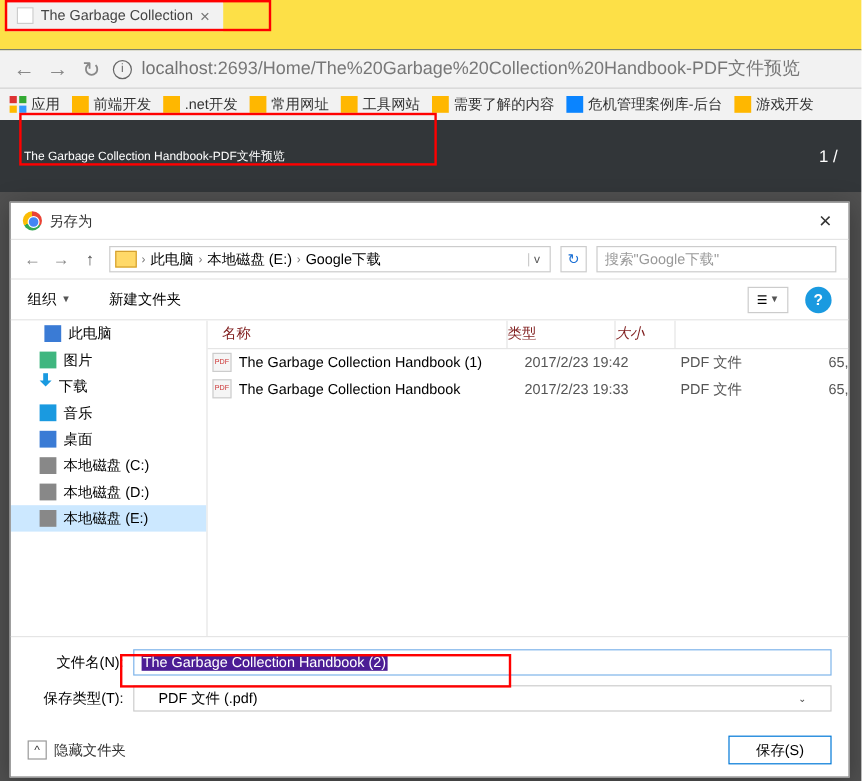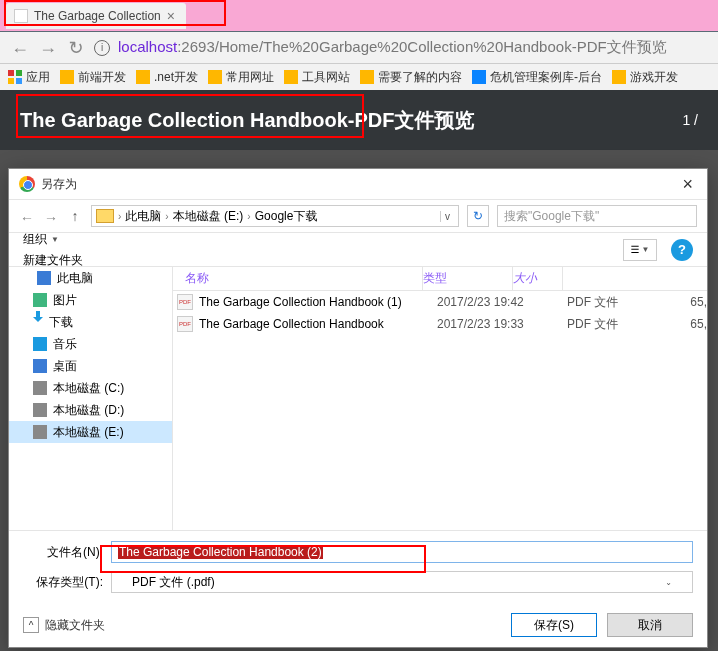--- a/index.html
+++ b/index.html
@@ -1,46 +1,46 @@
 <!DOCTYPE html>
 <html><head>
 <meta charset="utf-8">
 <style>
   * { box-sizing: border-box; margin: 0; padding: 0; font-family: "Microsoft YaHei", "Segoe UI", Arial, sans-serif; }
   body { width: 718px; height: 651px; background: #fff; position: relative; overflow: hidden; font-size: 12px; }
 
   
-  .browser-tabs { height: 32px; background: #f9a8d4; display:flex; align-items:center; border-bottom:1px solid #5a6a76;}
+  .browser-tabs { height: 42px; background: #fde047; display:flex; align-items:flex-start; border-bottom:1px solid #5a6a76;}
   .tab { height: 26px; background: #F2F2F2; margin-left:6px; display:inline-flex; align-items:center; padding:0 8px; border-radius:3px 3px 0 0; gap:6px; min-width:180px; }
   .tab .favicon { width:14px; height:14px; background:#fff; border:1px solid #ccc; display:inline-block;}
   .tab .title { color:#444; font-size:12px; max-width:130px; white-space:nowrap; overflow:hidden; text-overflow:ellipsis;}
   .tab .close { color:#777; font-size:14px; cursor:pointer;}
   .red-box-tab { position:absolute; border:2px solid red; left:4px; top:0; width:222px; height:26px; pointer-events:none; z-index:5;}
   .url-bar { height: 32px; background:#F2F2F2; display:flex; align-items:center; gap:8px; padding:0 10px; border-bottom:1px solid #ccc;}
   .nav-arrow { color:#888; font-size:18px; width:20px; text-align:center;}
   .info-icon { width:16px; height:16px; border:1px solid #666; border-radius:50%; display:flex; align-items:center; justify-content:center; font-size:10px; color:#666;}
   .url { flex:1; font-size:15px; color:#333;}
-  .url .host { color:#6d28d9; }
+  .url .host { color:#737373; }
   .url .path { color:#777;}
 
   .bookmarks { height: 26px; background:#F2F2F2; display:flex; align-items:center; padding:0 8px; gap:10px; overflow:hidden;}
   .bm-item { display:flex; align-items:center; gap:4px; font-size:12px; color:#333; white-space:nowrap;}
   .bm-icon { width:14px; height:14px; background:#FFB700; display:inline-block;}
   .bm-icon.blue{ background:#0a84ff;}
   .apps-icon { width:14px; height:14px;
     background:
       linear-gradient(#d33,#d33) 0 0/6px 6px no-repeat,
       linear-gradient(#3a3,#3a3) 8px 0/6px 6px no-repeat,
       linear-gradient(#fb0,#fb0) 0 8px/6px 6px no-repeat,
       linear-gradient(#39f,#39f) 8px 8px/6px 6px no-repeat;
   }
 
   
   .pdf-bar { height:60px; background:#323639; color:#fff; display:flex; align-items:center; padding:0 20px; justify-content:space-between;}
-  .pdf-title { font-size:20px; font-weight:bold;}
+  .pdf-title { font-size:10px; font-weight:normal;}
   .pdf-page { font-size:14px;}
   .red-box-pdf { position:absolute; border:2px solid red; left:16px; top:94px; width:348px; height:44px; pointer-events:none; z-index:5;}
   .content-bg { height:505px; background:#505050;}
 
   
   .dialog { position:absolute; left:8px; top:168px; width:700px; height:480px; background:#fff; border:1px solid #888; box-shadow:0 4px 20px rgba(0,0,0,0.3); display:flex; flex-direction:column; z-index:10;}
   .dlg-title { height:30px; display:flex; align-items:center; padding:0 10px; justify-content:space-between;}
   .dlg-title .left { display:flex; align-items:center; gap:6px; font-size:12px; color:#333;}
   .chrome-logo { width:16px; height:16px; border-radius:50%; background: conic-gradient(#ea4335 0 120deg,#34a853 120deg 240deg,#fbbc05 240deg 360deg); position:relative;}
   .chrome-logo::after{content:"";position:absolute;left:4px;top:4px;width:8px;height:8px;background:#4285f4;border-radius:50%;border:1px solid #fff;}
@@ -50,21 +50,21 @@
   .nav-sm { color:#888; font-size:14px; width:16px; text-align:center;}
   .folder-ico { width:18px; height:14px; background:#FFD968; border:1px solid #d4a030; display:inline-block;}
   .dlg-path { flex:1; height:22px; border:1px solid #ccc; background:#fff; display:flex; align-items:center; padding:0 4px; font-size:12px; gap:4px;}
   .crumb { display:flex; align-items:center; gap:4px; white-space:nowrap;}
   .crumb-sep { color:#777; font-size:10px;}
   .dropdown-btn { border-left:1px solid #ccc; padding:0 4px; color:#555; font-size:10px;}
   .refresh { width:22px; height:22px; border:1px solid #ccc; display:flex; align-items:center; justify-content:center; color:#1a6fd4;}
   .dlg-search { width:200px; height:22px; border:1px solid #ccc; display:flex; align-items:center; padding:0 6px; color:#999; font-size:12px;}
 
   .dlg-toolbar { height:34px; display:flex; align-items:center; padding:0 14px; justify-content:space-between; border-bottom:1px solid #e5e5e5;}
-  .toolbar-left { display:flex; gap:4px; font-size:12px;flex-direction:column;}
+  .toolbar-left { display:flex; gap:32px; font-size:12px;}
   .toolbar-btn { display:flex; align-items:center; gap:4px;}
   .dropdown-tiny { font-size:8px; color:#555;}
   .toolbar-right { display:flex; gap:14px; align-items:center;}
   .view-btn { width:34px; height:22px; border:1px solid #ccc; display:flex; align-items:center; justify-content:center; gap:2px;}
   .help-btn { width:22px; height:22px; border-radius:50%; background:#1a9ae0; color:#fff; display:flex; align-items:center; justify-content:center; font-weight:bold; font-size:13px;}
 
   .dlg-body { flex:1; display:flex; overflow:hidden;}
   .sidebar { width:172px; border-right:1px solid #e5e5e5; overflow-y:auto;}
   .side-item { display:flex; align-items:center; gap:6px; height:22px; padding:0 10px 0 24px; font-size:12px;}
   .side-item.header { padding-left:12px; font-weight:normal;}
@@ -73,38 +73,38 @@
   .s-icon.pc{background:#3a7bd5;}
   .s-icon.video{background:#3a7bd5;}
   .s-icon.pic{background:#3fb67f;}
   .s-icon.doc{background:#8a6d3b;}
   .s-icon.music{background:#1a9ae0;}
   .s-icon.desk{background:#3a7bd5;}
   .s-icon.drive{background:#888;}
   .expand-arrow{ width:10px; font-size:9px; color:#666; text-align:center;}
 
   .file-area { flex:1; display:flex; flex-direction:column;}
-  .file-header { display:flex; height:24px; border-bottom:1px solid #e5e5e5; font-size:12px; color:#8b5cf6;}
+  .file-header { display:flex; height:24px; border-bottom:1px solid #e5e5e5; font-size:12px; color:#7f1d1d;}
   .col-name{width:250px; padding-left:12px;}
   .col-date{width:130px;}
   .col-type{width:90px;}
   .col-size{width:50px; text-align:right;font-style:italic;}
   .file-header span{display:flex; align-items:center; border-right:1px solid #e5e5e5; padding-right:8px;}
   .file-row { display:flex; height:22px; align-items:center; font-size:12px; padding-left:4px;}
   .file-row .pdf-ico{width:16px; height:16px; background:#f5f5f5; border:1px solid #ccc; margin-right:6px; display:inline-flex; align-items:center; justify-content:center; font-size:6px; color:#c33;}
   .file-row .name{width:238px;}
   .file-row .date{width:130px; color:#555;}
   .file-row .type{width:90px; color:#555;}
   .file-row .size{width:50px; text-align:right; color:#555;}
 
   .dlg-footer { border-top:1px solid #e5e5e5; padding:10px 14px; display:flex; flex-direction:column; gap:8px;}
   .foot-row { display:flex; align-items:center; gap:8px;}
   .foot-label { width:80px; text-align:right; font-size:12px;}
   .foot-input { flex:1; height:22px; border:1px solid #7eb4ea; background:#fff; padding:0 6px; font-size:12px; display:flex; align-items:center;}
-  .foot-input .selected-text { background:#b91c1c; color:#fff; padding:0 1px;}
+  .foot-input .selected-text { background:#4c1d95; color:#fff; padding:0 1px;}
   .foot-select { flex:1; height:22px; border:1px solid #ccc; padding:0 20px; font-size:12px; display:flex; align-items:center; justify-content:space-between;}
   .red-box-filename { position:absolute; border:2px solid red; left:100px; top:545px; width:326px; height:28px; pointer-events:none; z-index:15;}
 
   .dlg-actions { display:flex; justify-content:space-between; align-items:center; padding:10px 14px;}
   .hide-folders { display:flex; align-items:center; gap:6px; font-size:12px; color:#333;}
   .up-chev { width:16px; height:16px; border:1px solid #999; display:flex; align-items:center; justify-content:center; font-size:10px;}
   .btn-row { display:flex; gap:10px;}
   .btn { width:86px; height:24px; border:1px solid #adadad; background:#e1e1e1; font-size:12px; display:flex; align-items:center; justify-content:center; cursor:pointer;}
   .btn.primary { border:1px solid #0078d7; background:#fff;}
 
@@ -308,20 +308,17 @@
 
   <div class="dlg-actions">
     <div class="hide-folders">
       <span class="up-chev">^</span>
       <span>隐藏文件夹</span>
     </div>
     <div class="btn-row">
       <div class="btn primary">
           <span>保存(S)</span>
         </div>
-      <div class="btn">
-          <span>取消</span>
-        </div>
     </div>
   </div>
 </div>
 
 <div class="red-box-filename"></div>
 
 </body></html>

